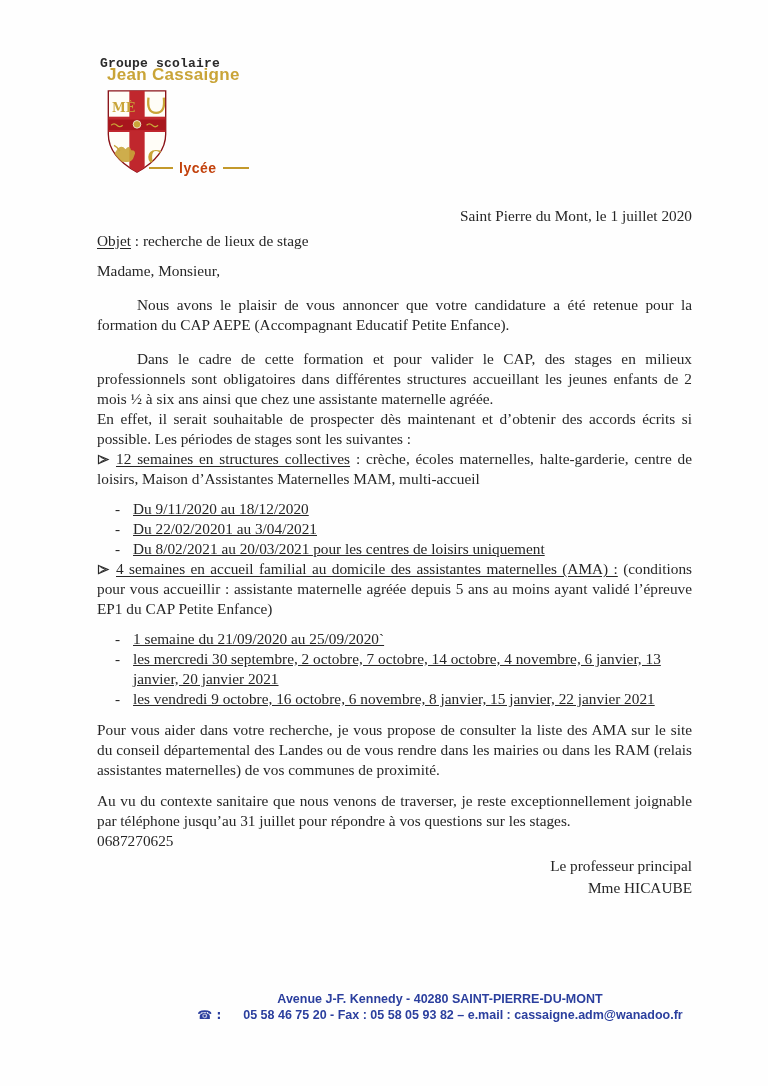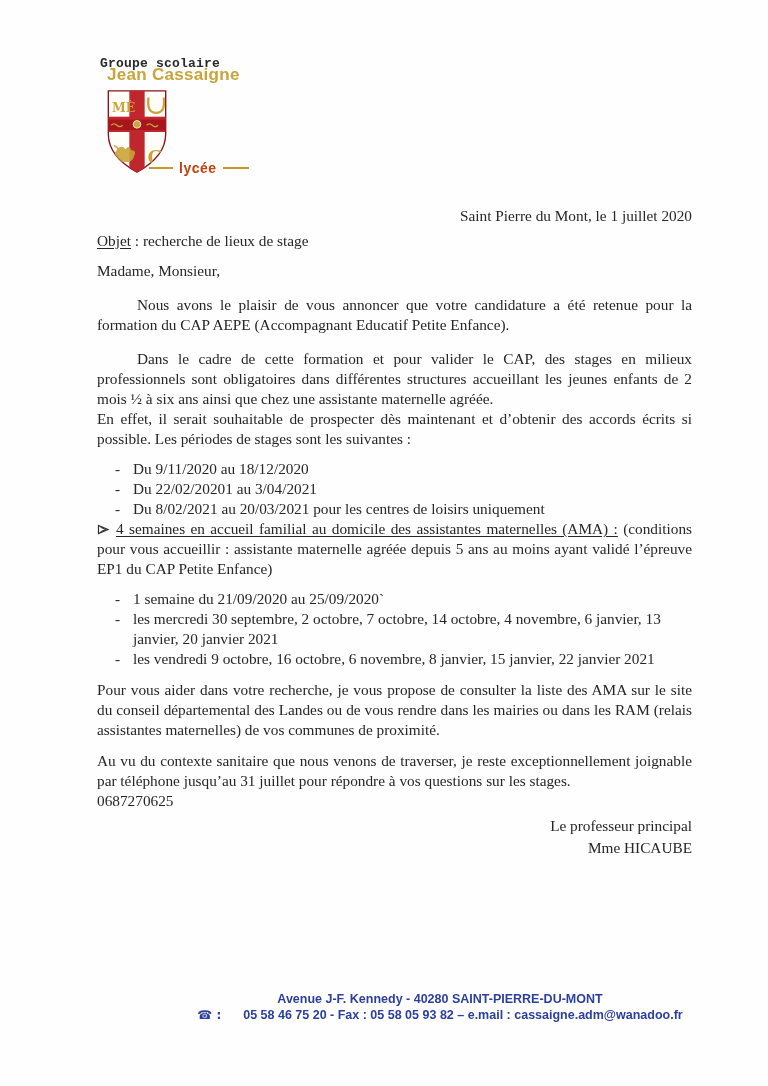--- a/index.html
+++ b/index.html
@@ -48,21 +48,21 @@
   .objet{margin:0;}
   .salutation{margin-top:10px !important;text-align:left !important;}
   .p1{margin-top:14px !important;}
   .p2a{margin-top:14px !important;}
   .p2b{margin-top:0 !important;}
   .section{margin-top:13px;text-align:justify;}
   .bullet-icon{display:inline-block;margin-right:6px;position:relative;top:1px;}
   ul.dash-list{list-style:none;margin:10px 0 0 0;padding:0 0 0 18px;}
   ul.dash-list li{display:flex;text-align:left;}
   .dash-marker{width:18px;flex:none;}
-  .li-text{flex:1;}
+  .li-text{flex:1;text-decoration:underline;}
   .p3{margin-top:11px !important;}
   .p4{margin-top:12px !important;}
   .p5{margin-top:11px !important;}
   .phone-line{margin-top:0;text-align:left;}
   .signature{margin-top:4px;text-align:right;line-height:22px;font-family:Liberation Serif, serif;}
 
   
   .footer{
     position:absolute;left:112px;top:991px;width:656px;
     text-align:center;
@@ -122,20 +122,24 @@
 
     <p class="objet"><span class="u">Objet</span><span> : recherche de lieux de stage</span></p>
 
     <p class="salutation">Madame, Monsieur,</p>
 
     <p class="p1 indent">Nous avons le plaisir de vous annoncer que votre candidature a été retenue pour la formation du CAP AEPE (Accompagnant Educatif Petite Enfance).</p>
 
     <p class="p2a indent">Dans le cadre de cette formation et pour valider le CAP, des stages en milieux professionnels sont obligatoires dans différentes structures accueillant les jeunes enfants de 2 mois ½ à six ans ainsi que chez une assistante maternelle agréée.</p>
     <p class="p2b">En effet, il serait souhaitable de prospecter dès maintenant et d’obtenir des accords écrits si possible. Les périodes de stages sont les suivantes :</p>
 
+    <p class="section"><svg class="bullet-icon" width="13" height="11" viewBox="0 0 13 11">
+          <path d="M1.5 1.5 L11 5.5 L1.5 9.5 Z" fill="none" stroke="#2a2a2a" stroke-width="1.2"></path>
+          <path d="M3.5 3.2 L8.5 5.5 L3.5 7.8" fill="none" stroke="#2a2a2a" stroke-width="1"></path>
+        </svg><span class="u">12 semaines en structures collectives</span><span> : crèche, écoles maternelles, halte-garderie, centre de loisirs, Maison d’Assistantes Maternelles MAM, multi-accueil</span></p>
 
     <ul class="dash-list">
       <li>
           <span class="dash-marker">-</span>
           <span class="li-text">Du 9/11/2020 au 18/12/2020</span>
         </li>
       <li>
           <span class="dash-marker">-</span>
           <span class="li-text">Du 22/02/20201 au 3/04/2021</span>
         </li>

